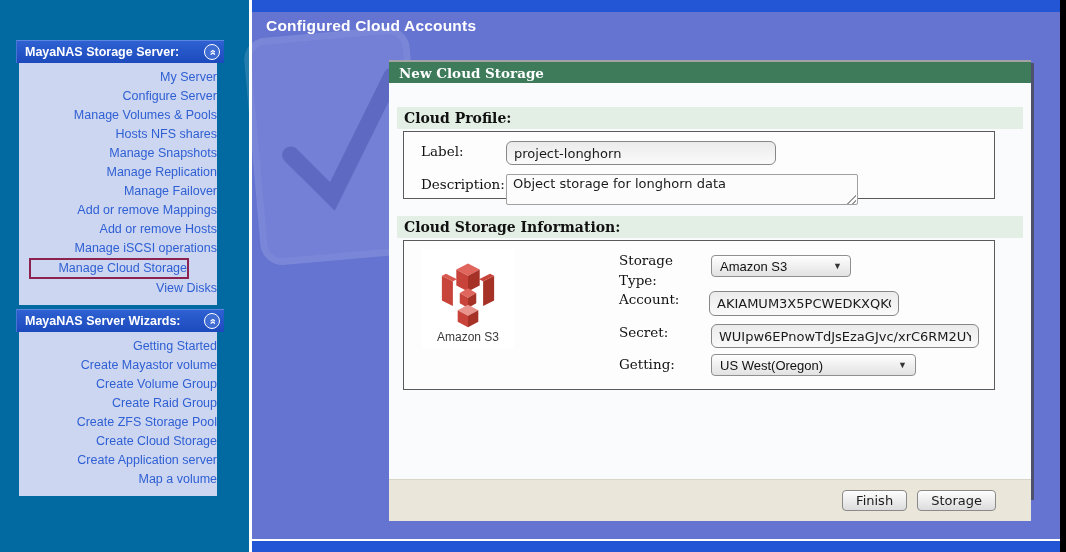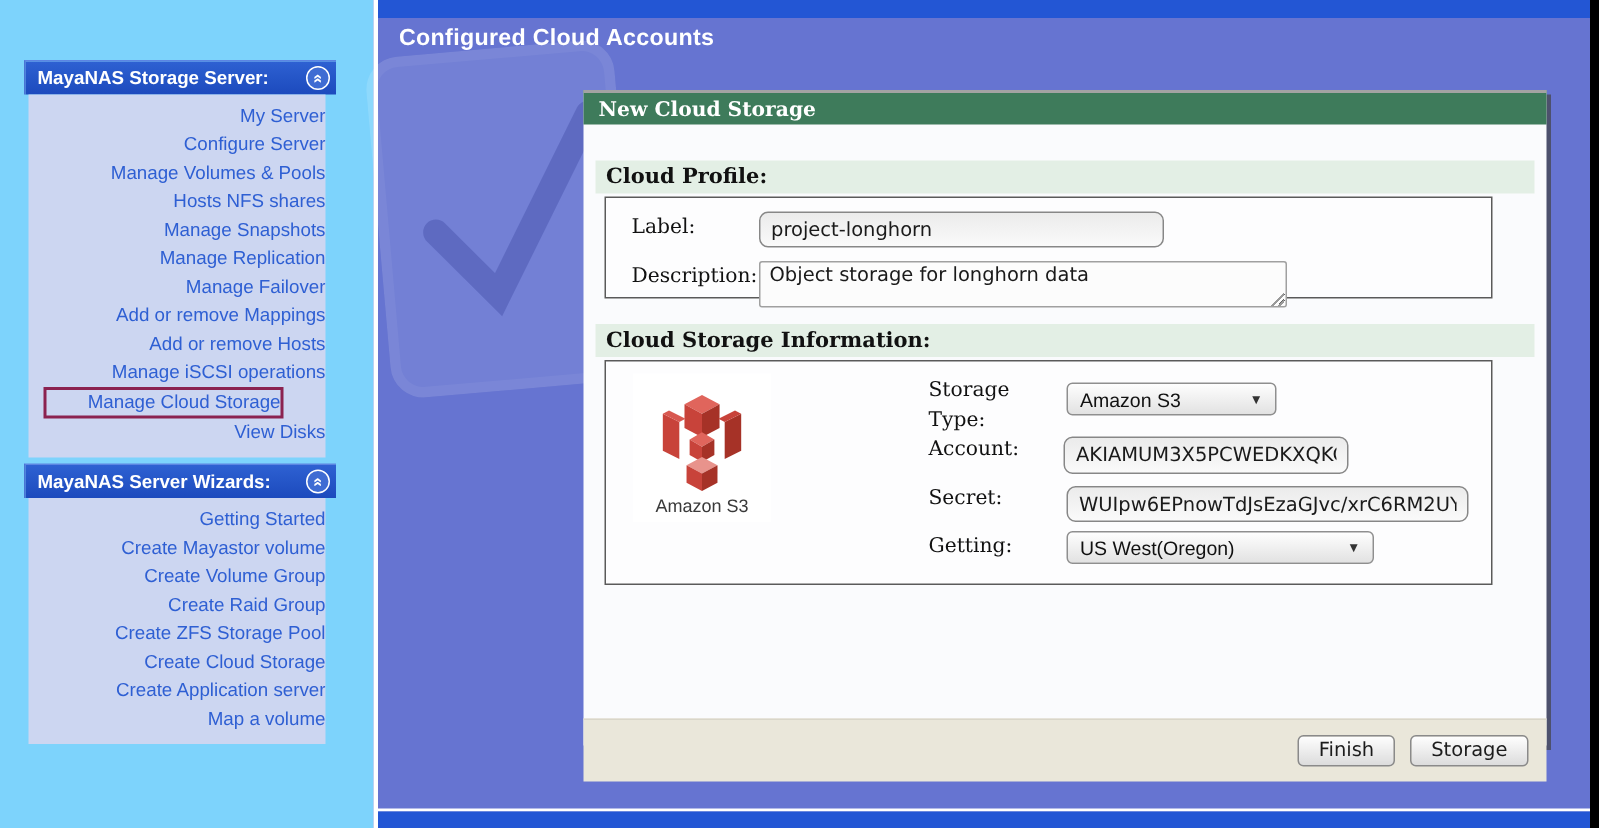--- a/index.html
+++ b/index.html
@@ -5,21 +5,21 @@
   * { box-sizing: border-box; }
   html,body { margin:0; padding:0; }
   .screen {
     position:relative; width:1066px; height:552px; overflow:hidden;
     background:#6674d1; font-family:"Liberation Sans", sans-serif;
   }
 
   
   .sidebar {
     position:absolute; left:0; top:0; width:249px; height:552px;
-    background:#7dd3fc;
+    background:#0369a1;
   }
   .vline { position:absolute; left:249px; top:0; width:3px; height:552px; background:#ffffff; }
   .nav-section { margin:0 0 0 16px; width:208px; }
   .nav-section.first { margin-top:40px; }
   .nav-section.second { margin-top:4px; }
   .nav-header {
     height:23px; display:flex; align-items:center; justify-content:space-between;
     background:linear-gradient(#2e61d2,#1c4abd);
     border-top:1px solid #5c85e2; border-left:1px solid #4a74d4;
     color:#fff; font-weight:bold; font-size:12.5px; padding:0 4px 0 8px;
@@ -120,21 +120,21 @@
     position:absolute; left:18px; top:8px; width:92px; height:99px; background:#ffffff;
     display:flex; flex-direction:column; align-items:center; justify-content:flex-end;
     padding-bottom:4px;
   }
   .s3-tile svg { margin-bottom:2px; }
   .s3-caption { font-size:12px; color:#3a3a3a; }
 
   .panel-footer {
     height:42px; background:#eae7da; border-top:1px solid #d9d6c9;
     display:flex; align-items:center; justify-content:flex-end; gap:10px;
-    padding-right:12px;
+    padding-right:35px;
   }
   .btn {
     height:21px; padding:0 13px; font-family:"DejaVu Sans", sans-serif; font-size:13px;
     color:#1c1c1c; border:1px solid #8a8a8a; border-radius:4px;
     background:linear-gradient(#fefefe,#dcdcdc); cursor:pointer;
   }
 </style>
 </head>
 <body>
 

